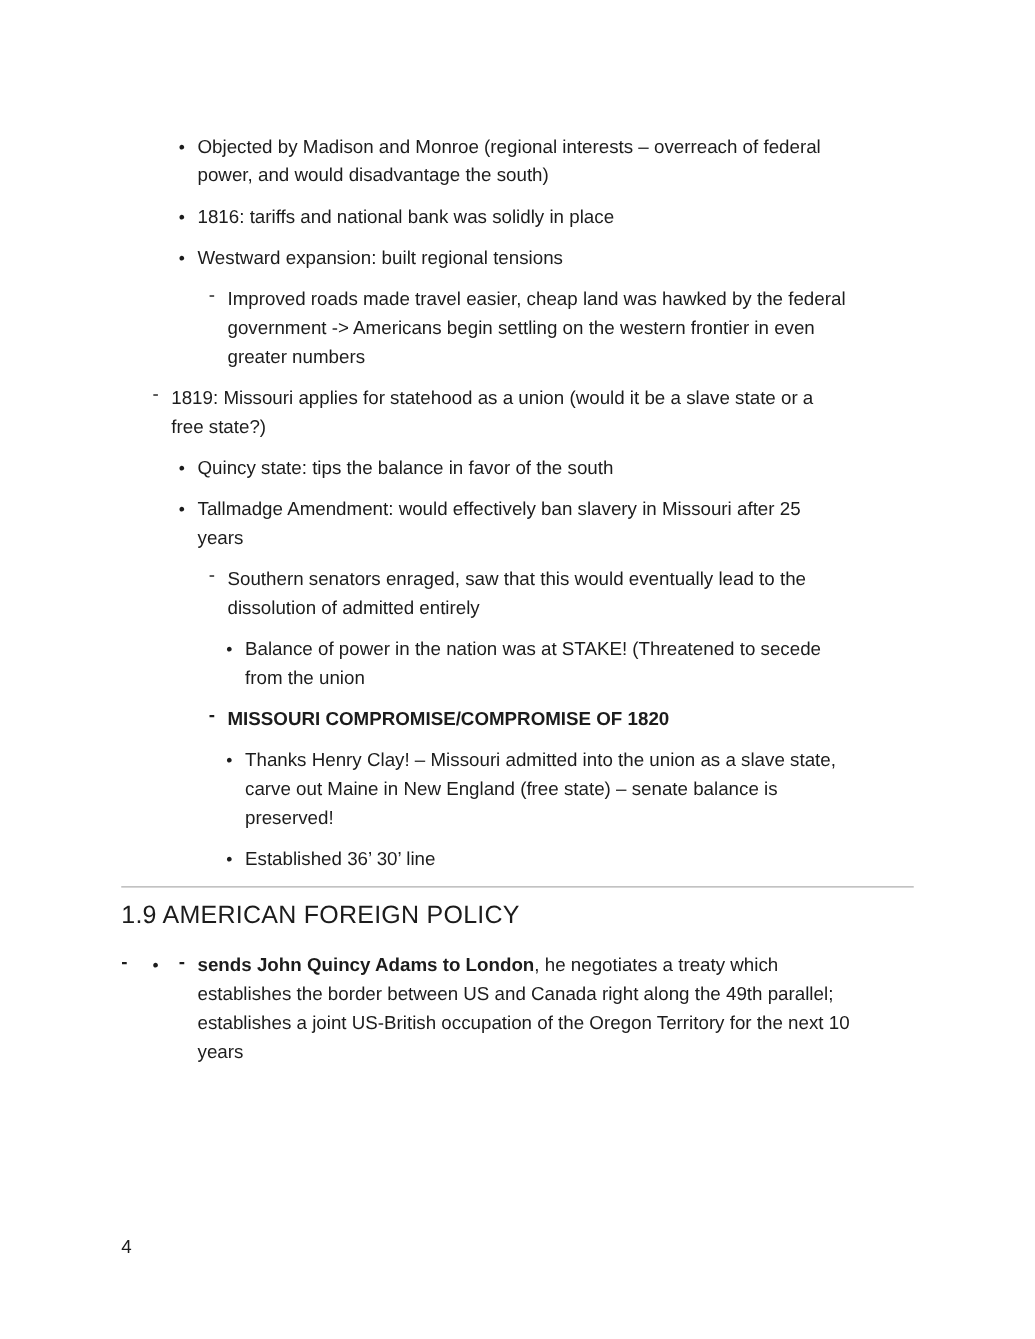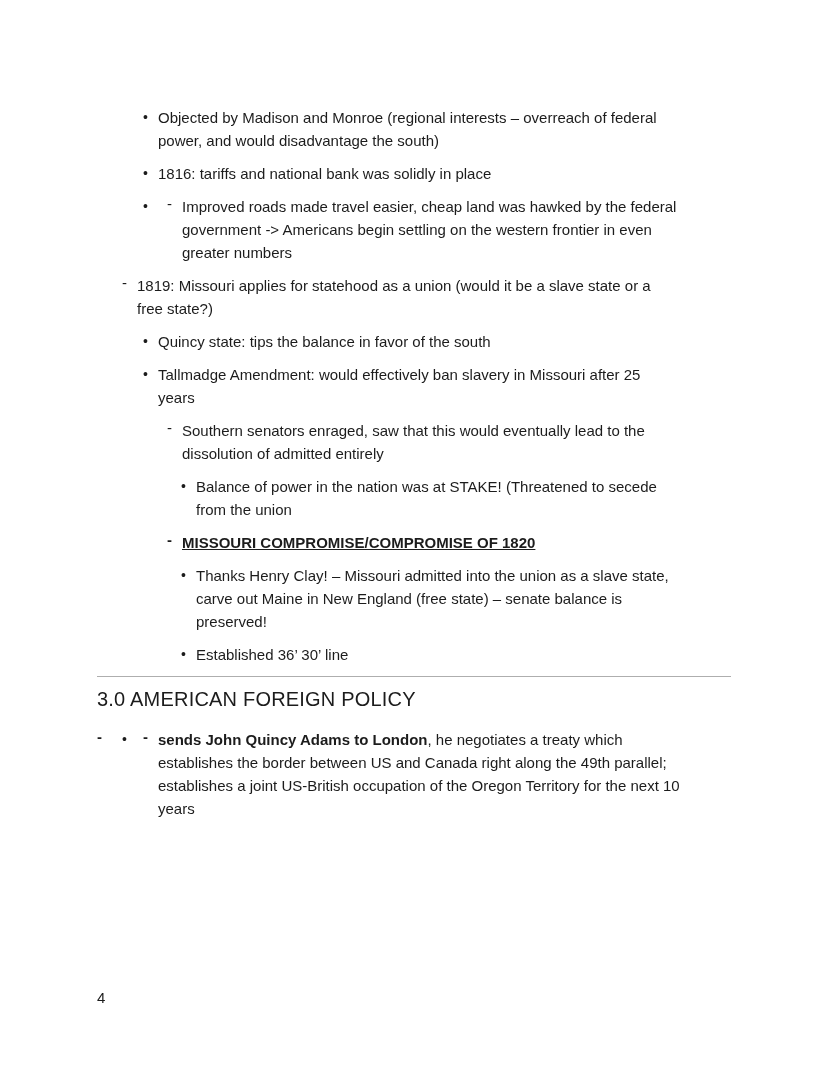--- a/index.html
+++ b/index.html
@@ -32,21 +32,21 @@
     top: 0;
   }
   .marker.bullet { font-size: 14px; top: 0px; }
   .marker.dash  { top: -3px; }
   .in-0 { margin-left: 0; }
   .in-1 { margin-left: 25px; }
   .in-2 { margin-left: 46px; }
   .in-3 { margin-left: 70px; }
   .in-4 { margin-left: 84px; }
   .b { font-weight: bold; }
-  .u { text-decoration: underline; }
+  .u { }
   .divider {
     border: none;
     border-top: 1px solid #aeaeae;
     margin: 8px 0 10px 0;
   }
   .section-heading {
     font-size: 20px;
     font-weight: 400;
     line-height: 24px;
     color: #1c1c1c;
@@ -73,20 +73,21 @@
 power, and would disadvantage the south)</span>
     </div>
 
     <div class="li in-2">
       <span class="marker bullet">•</span>
       <span class="txt">1816: tariffs and national bank was solidly in place</span>
     </div>
 
     <div class="li in-2">
       <span class="marker bullet">•</span>
+      <span class="txt">Westward expansion: built regional tensions</span>
     </div>
 
     <div class="li in-3">
       <span class="marker dash">-</span>
       <span class="txt">Improved roads made travel easier, cheap land was hawked by the federal
 government -&gt; Americans begin settling on the western frontier in even
 greater numbers</span>
     </div>
 
     <div class="li in-1">
@@ -130,21 +131,21 @@
 preserved!</span>
     </div>
 
     <div class="li in-4">
       <span class="marker bullet">•</span>
       <span class="txt">Established 36’ 30’ line</span>
     </div>
 
     <hr class="divider">
 
-    <h2 class="section-heading">3.0 AMERICAN FOREIGN POLICY</h2>
+    <h2 class="section-heading">1.9 AMERICAN FOREIGN POLICY</h2>
 
     <div class="li in-0">
       <span class="marker dash b">-</span>
     </div>
 
     <div class="li in-1">
       <span class="marker bullet">•</span>
     </div>
 
     <div class="li in-2">

